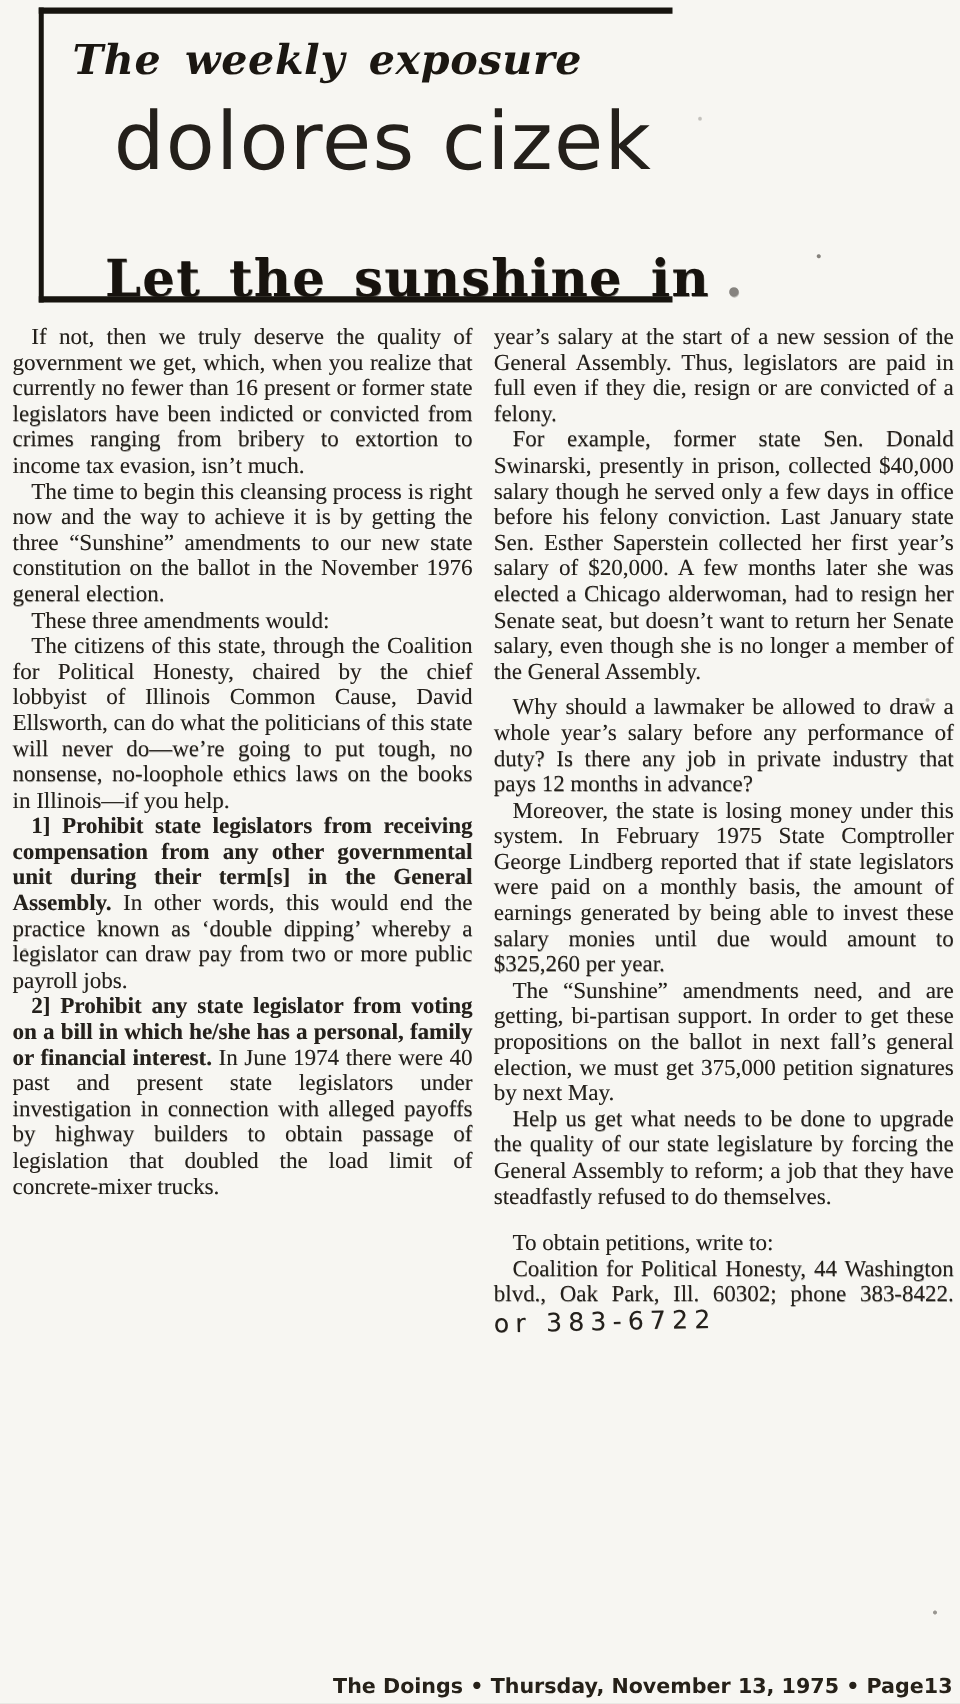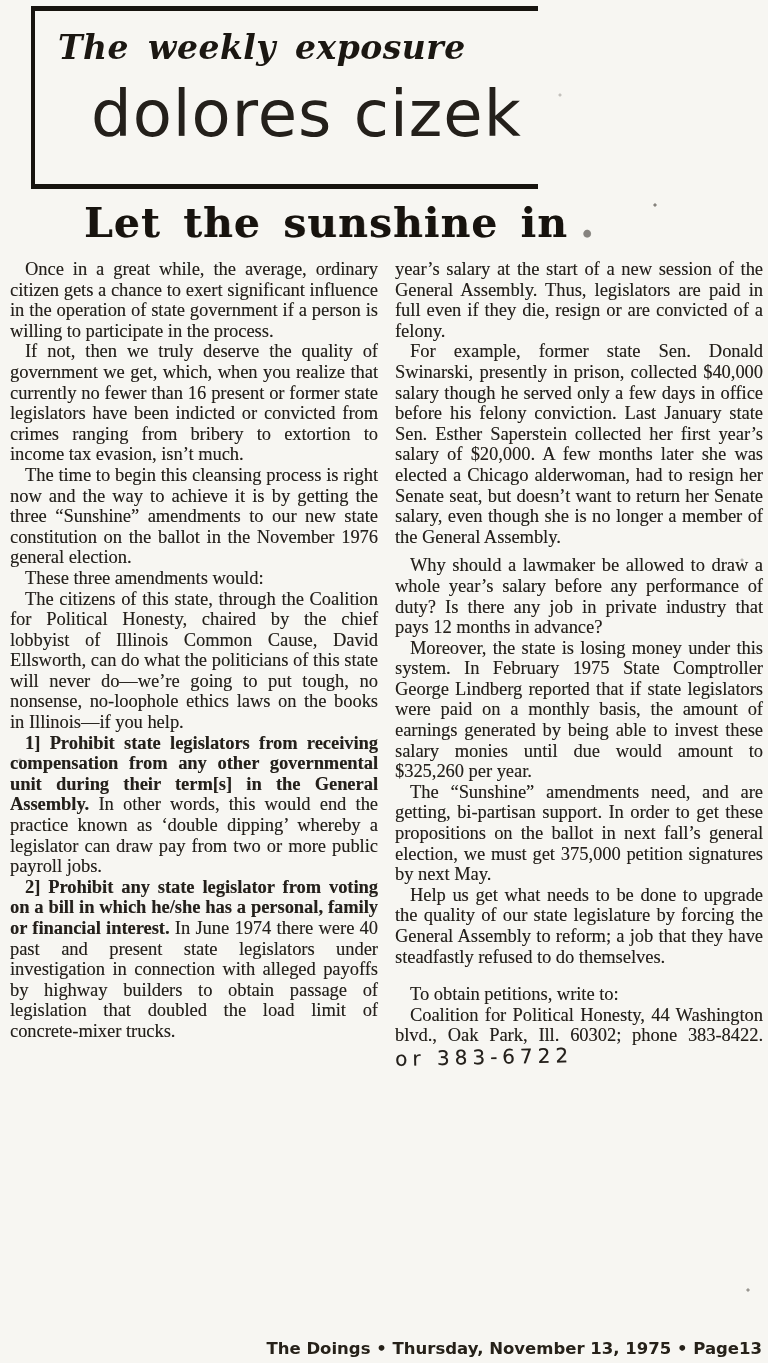--- a/index.html
+++ b/index.html
@@ -15,21 +15,21 @@
       radial-gradient(circle at 20px 760px, rgba(40,35,28,.28) 0 1px, transparent 2px),
       radial-gradient(circle at 748px 1290px, rgba(40,35,28,.45) 0 1.2px, transparent 2px),
       radial-gradient(circle at 560px 95px, rgba(40,35,28,.25) 0 1px, transparent 2px);
     color:#221e1a;
     overflow:hidden;
     font-family:"Liberation Serif", serif;
   }
   
   .masthead {
     position:absolute; left:31px; top:6px;
-    width:507px; height:183px;
+    width:507px; height:236px;
     border-top:5px solid #17140f;
     border-bottom:5px solid #17140f;
     border-left:4px solid #17140f;
   }
   .kicker {
     margin:17px 0 0 23px;
     font-family:"DejaVu Serif", serif;
     font-style:italic; font-weight:bold;
     font-size:33px; letter-spacing:.5px; word-spacing:7px;
     color:#1b1712;
@@ -91,21 +91,20 @@
   <div class="masthead">
     <div class="kicker">The weekly exposure</div>
     <div class="author">dolores cizek</div>
   </div>
 
   <h1 class="headline"><span>Let the sunshine in</span><span class="dot">.</span></h1>
 
   <div class="body-cols">
 
     <div class="col">
-      <p class="ind">Once in a great while, the average, ordinary citizen gets a chance to exert significant influence in the operation of state government if a person is willing to participate in the process.</p>
       <p class="ind">If not, then we truly deserve the quality of government we get, which, when you realize that currently no fewer than 16 present or former state legislators have been indicted or convicted from crimes ranging from bribery to extortion to income tax evasion, isn’t much.</p>
       <p class="ind">The time to begin this cleansing process is right now and the way to achieve it is by getting the three “Sunshine” amendments to our new state constitution on the ballot in the November 1976 general election.</p>
       <p class="ind">These three amendments would:</p>
       <p class="ind">The citizens of this state, through the Coalition for Political Honesty, chaired by the chief lobbyist of Illinois Common Cause, David Ellsworth, can do what the politicians of this state will never do—we’re going to put tough, no nonsense, no-loophole ethics laws on the books in Illinois—if you help.</p>
       <p class="ind"><span class="b">1] Prohibit state legislators from receiving compensation from any other governmental unit during their term[s] in the General Assembly.</span><span> In other words, this would end the practice known as ‘double dipping’ whereby a legislator can draw pay from two or more public payroll jobs.</span></p>
       <p class="ind"><span class="b">2] Prohibit any state legislator from voting on a bill in which he/she has a personal, family or financial interest.</span><span> In June 1974 there were 40 past and present state legislators under investigation in connection with alleged payoffs by highway builders to obtain passage of legislation that doubled the load limit of concrete-mixer trucks.</span></p>
     </div>
 
     <div class="col">
       <p>year’s salary at the start of a new session of the General Assembly. Thus, legislators are paid in full even if they die, resign or are convicted of a felony.</p>

